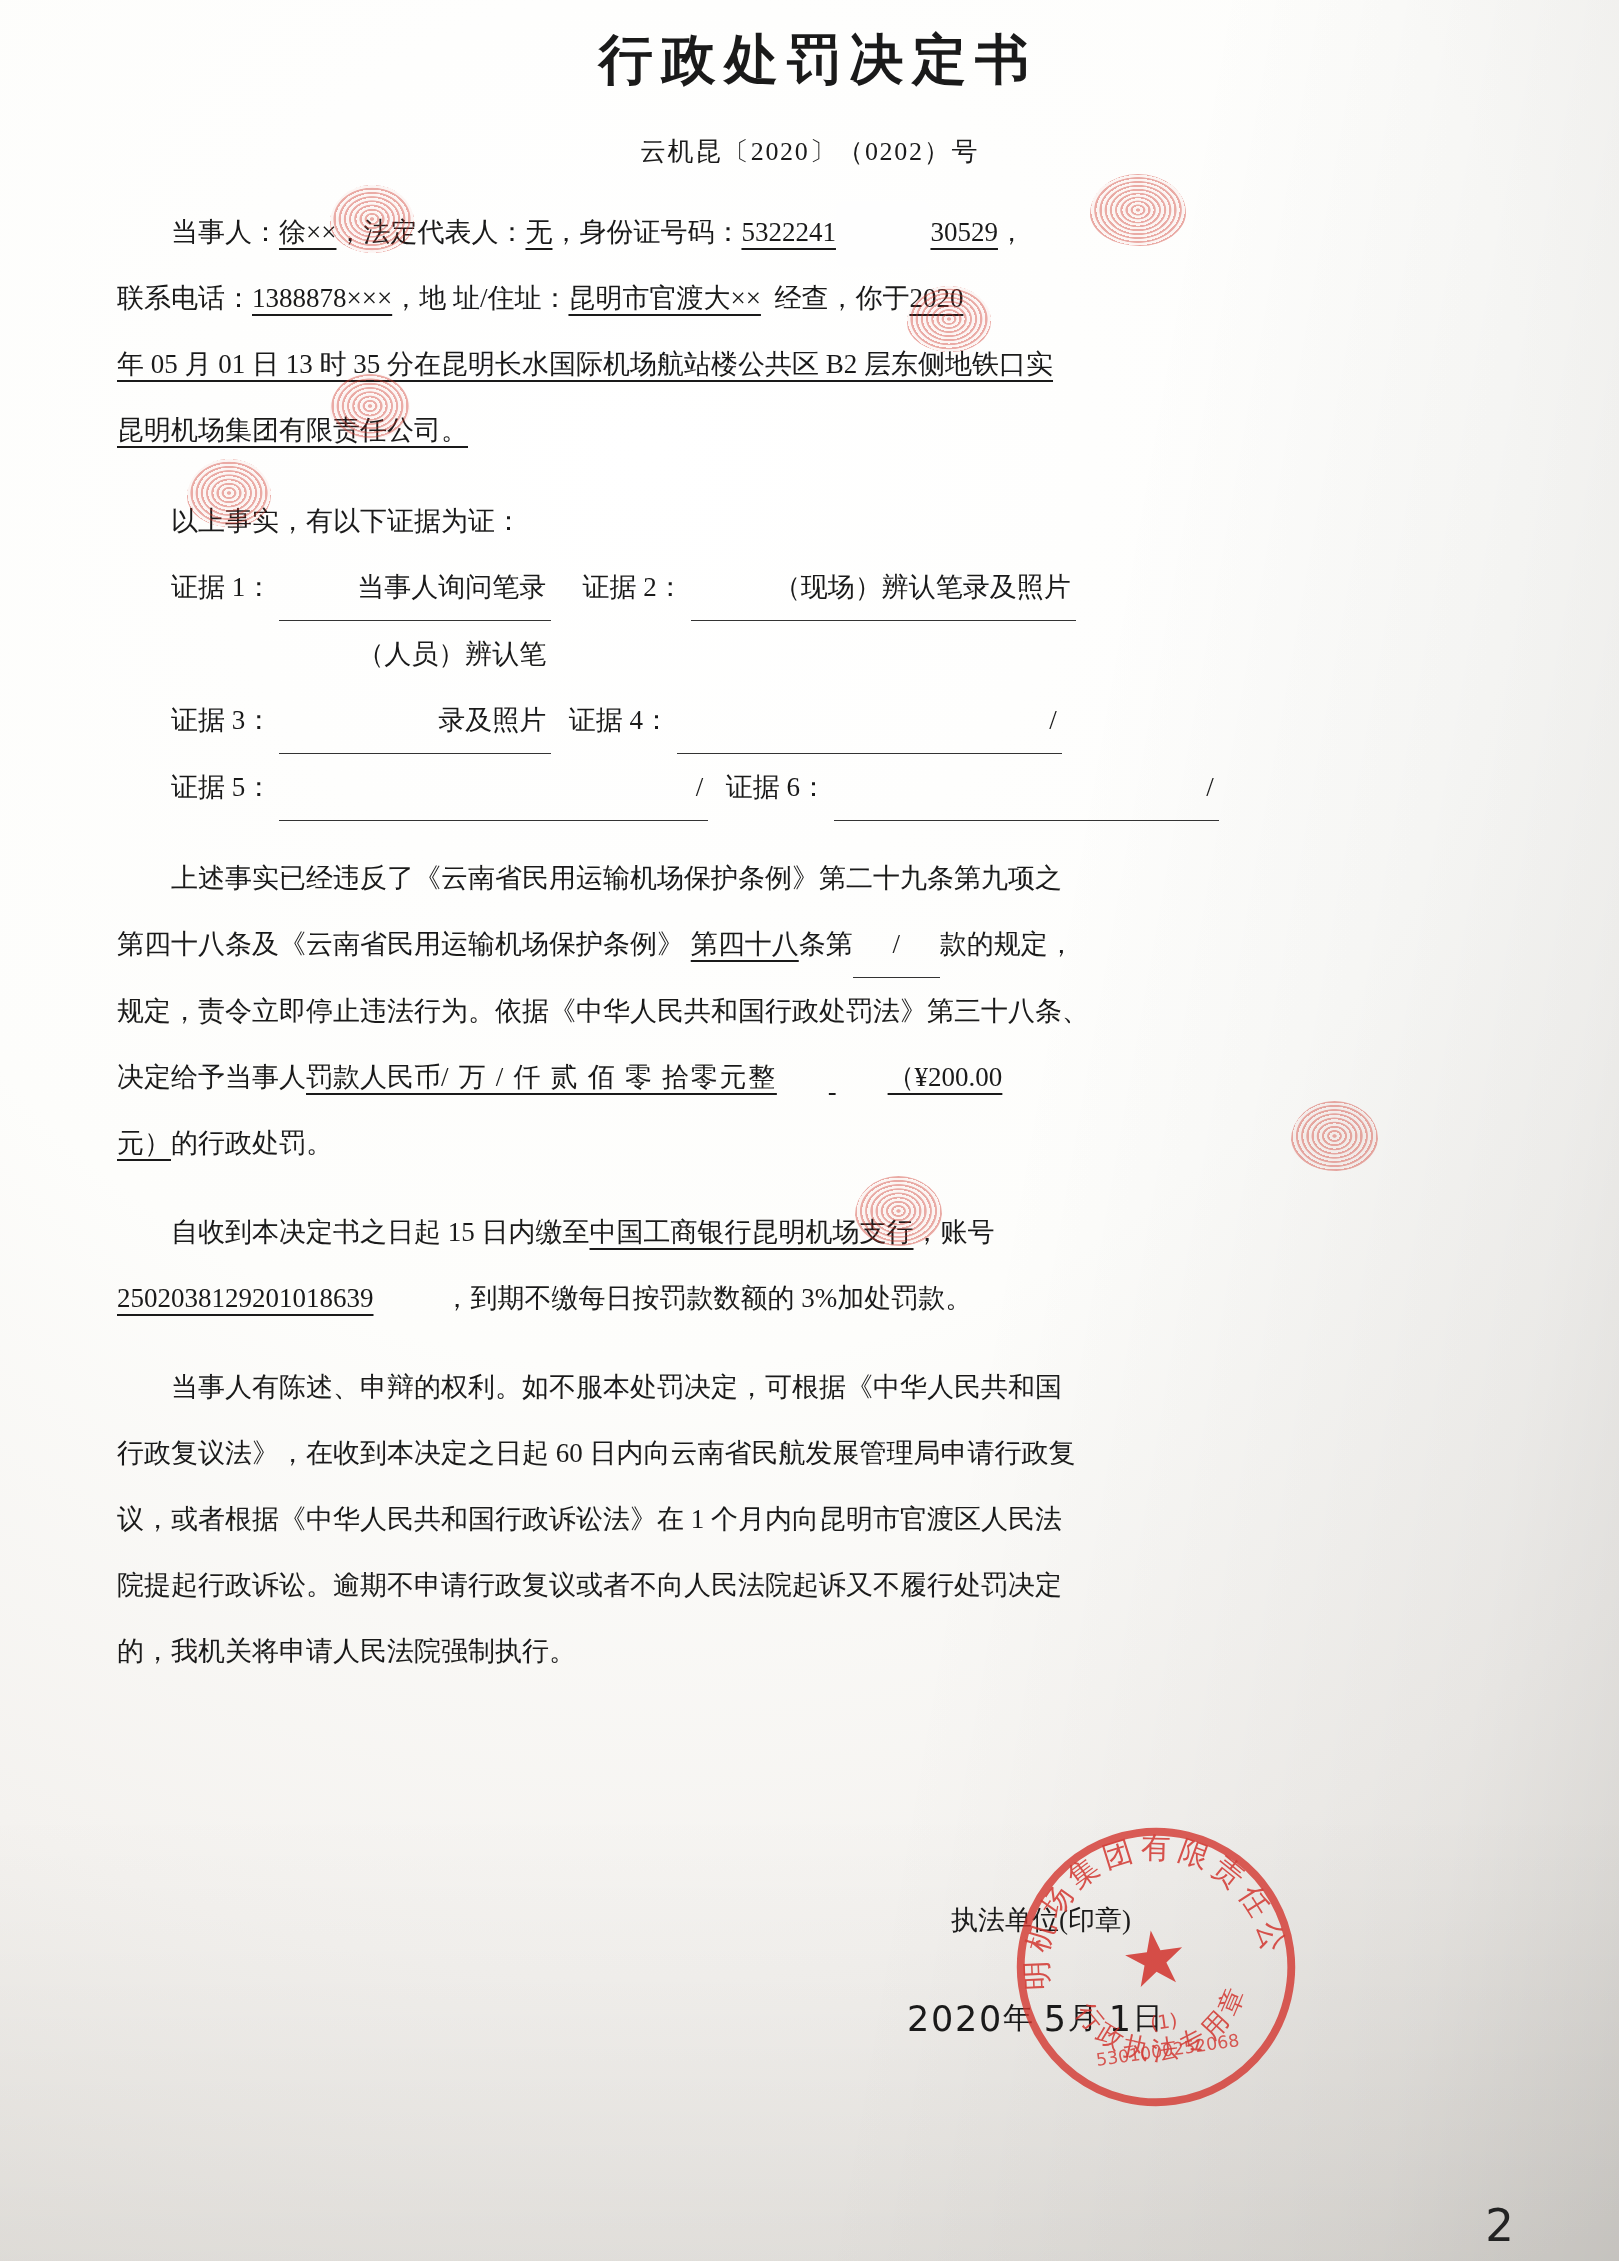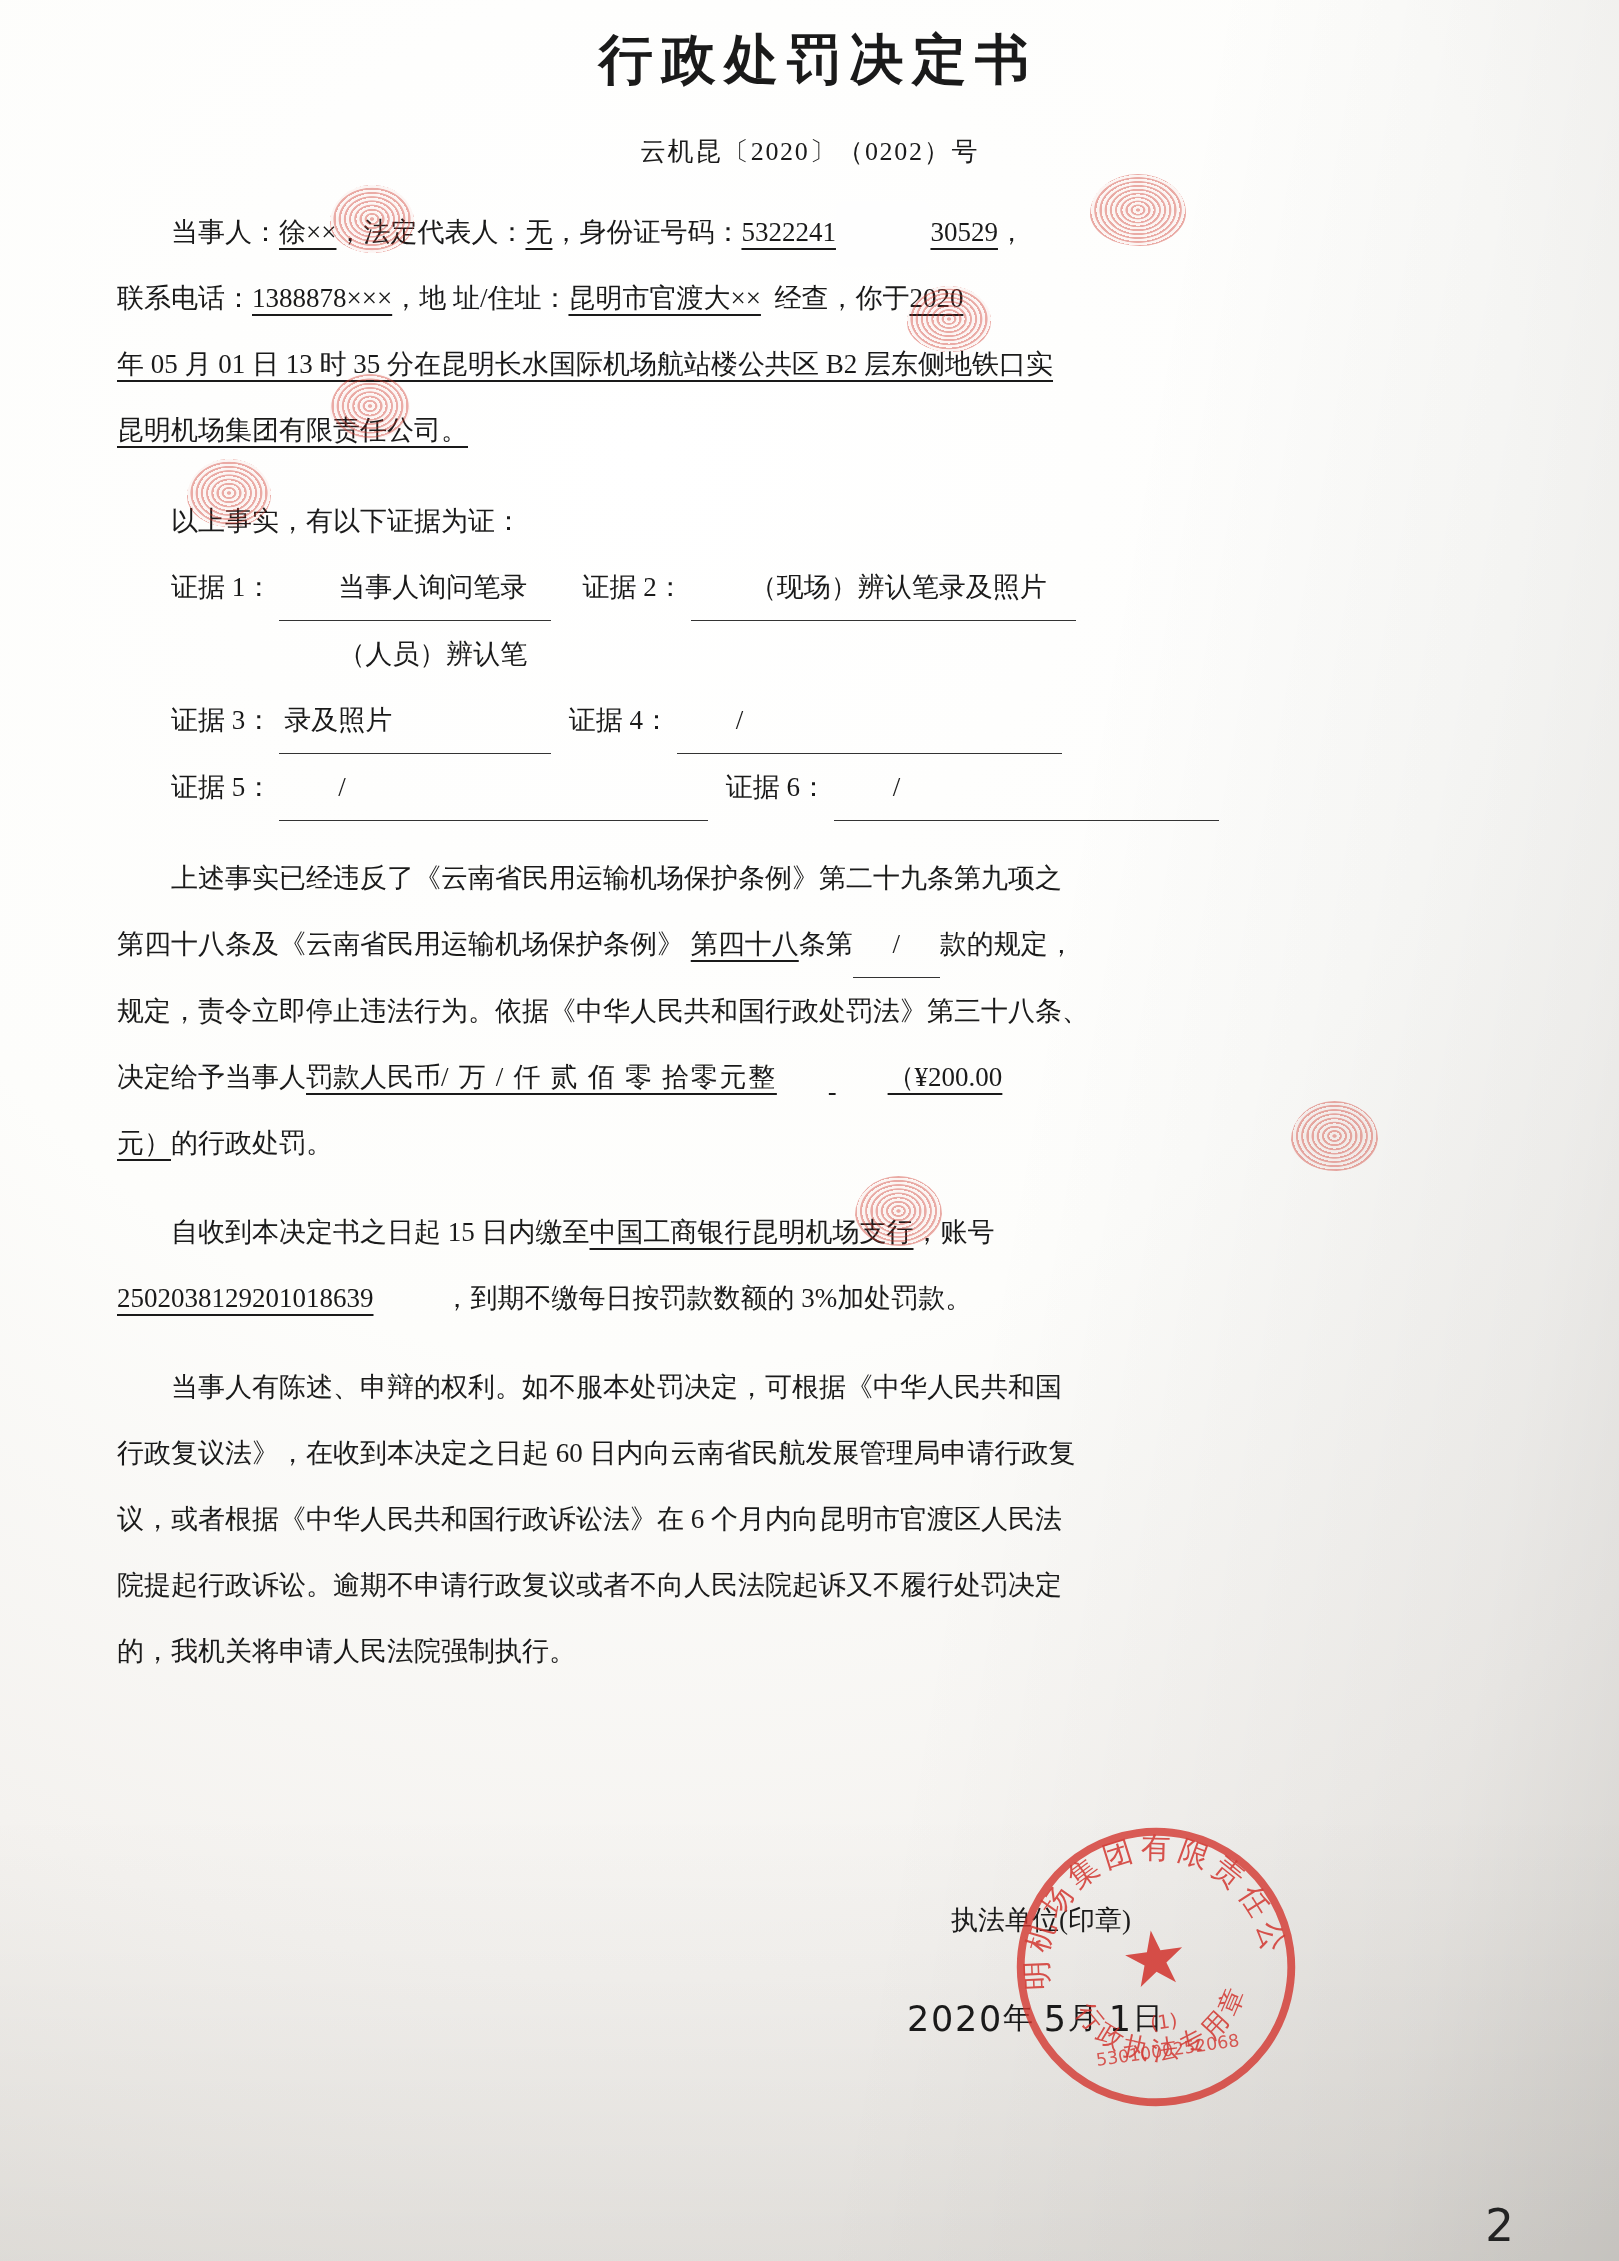--- a/index.html
+++ b/index.html
@@ -87,21 +87,21 @@
   
   .evidence-row {
     font-size: 27px;
     line-height: 66px;
     margin: 0;
     text-indent: 54px;
   }
   .ev-val {
     display: inline-block;
     border-bottom: 1.7px solid #333;
-    text-align: left;
+    text-align: right;
     padding: 0 5.2px;
   }
 
   
   .fp {
     position: absolute;
     border-radius: 50% 50% 48% 52% / 56% 54% 46% 44%;
     background:
       repeating-radial-gradient(ellipse at 50% 50%,
         rgba(206,52,40,0.55) 0px, rgba(206,52,40,0.55) 1.7px,
@@ -219,21 +219,21 @@
       <span>自收到本决定书之日起 15 日内缴至</span><span class="u">中国工商银行昆明机场支行</span><span>，账号</span>
     </p>
     <p class="para">
       <span class="u" style="padding-right:70px">2502038129201018639</span><span>，到期不缴每日按罚款数额的 3%加处罚款。</span>
     </p>
   </div>
 
   <div style="margin-top:23px">
     <p class="para indent">当事人有陈述、申辩的权利。如不服本处罚决定，可根据《中华人民共和国</p>
     <p class="para">行政复议法》，在收到本决定之日起 60 日内向云南省民航发展管理局申请行政复</p>
-    <p class="para">议，或者根据《中华人民共和国行政诉讼法》在 6 个月内向昆明市官渡区人民法</p>
+    <p class="para">议，或者根据《中华人民共和国行政诉讼法》在 1 个月内向昆明市官渡区人民法</p>
     <p class="para">院提起行政诉讼。逾期不申请行政复议或者不向人民法院起诉又不履行处罚决定</p>
     <p class="para">的，我机关将申请人民法院强制执行。</p>
   </div>
 
 </div>
 
 <div id="signature-area">
   <span>执法单位(印章)</span>
 </div>
 

